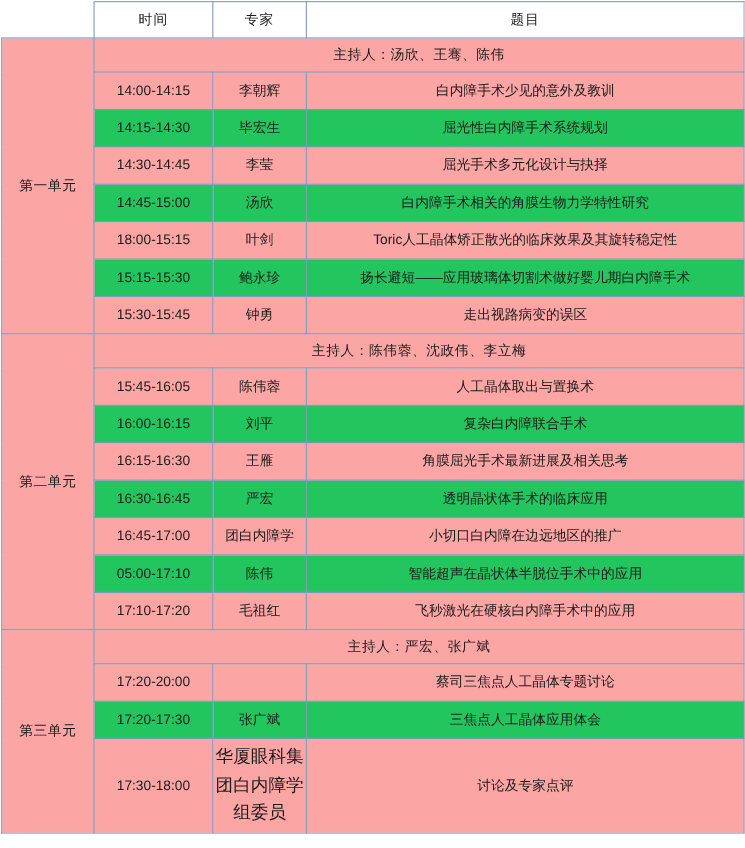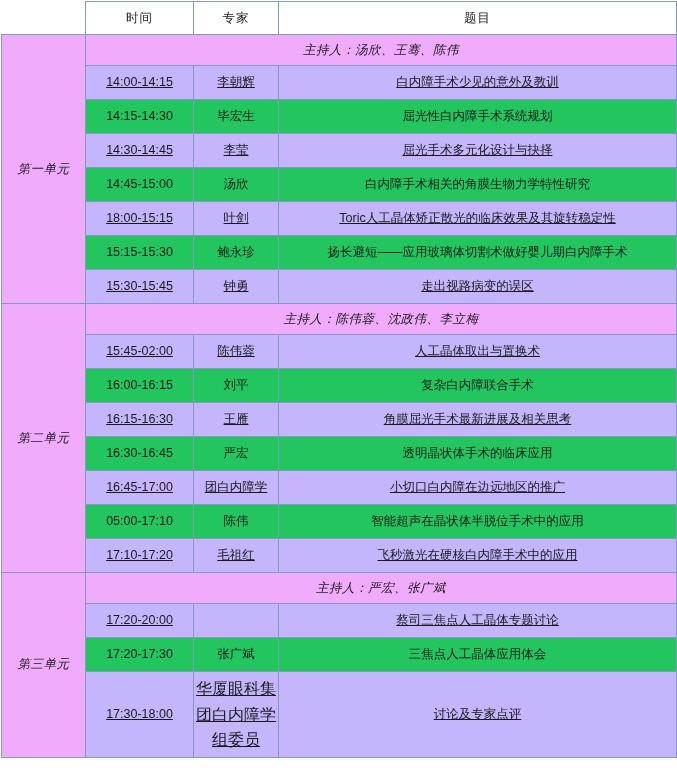--- a/index.html
+++ b/index.html
@@ -49,40 +49,38 @@
   thead th.blank-head {
     border-left: 1px solid #ffffff;
     border-top: 1px solid #ffffff;
   }
   .host-row td {
     height: 30px;
     color: #1f4e9c;
     font-weight: bold;
     font-size: 13px;
     letter-spacing: 0.5px;
-    background: #f0abfc;
-    font-style: italic;
+    background: #fca5a5;
   }
   .unit-cell {
     font-weight: bold;
     font-size: 13px;
     letter-spacing: 0.5px;
     background: #ffffff;
   }
   td.time-cell, td.expert-cell {
     height: 33px;
     font-size: 12.5px;
   }
   td.title-cell {
     font-size: 12.5px;
     padding: 0 6px;
   }
   tr.alt td {
-    background: #c4b5fd;
-    text-decoration: underline;
+    background: #fca5a5;
   }
   tr.plain td {
     background: #22c55e;
   }
   .expert-multiline {
     line-height: 1.6;
     padding: 4px 2px;
     font-size: 16px;
   }
   .tall td { height: 74px; }
@@ -146,21 +144,21 @@
         <td class="time-cell">15:30-15:45</td>
         <td class="expert-cell">钟勇</td>
         <td class="title-cell">走出视路病变的误区</td>
       </tr>
 
       <tr class="host-row">
         <td class="unit-cell" rowspan="8">第二单元</td>
         <td colspan="3">主持人：陈伟蓉、沈政伟、李立梅</td>
       </tr>
       <tr class="alt">
-        <td class="time-cell">15:45-02:00</td>
+        <td class="time-cell">15:45-16:05</td>
         <td class="expert-cell">陈伟蓉</td>
         <td class="title-cell">人工晶体取出与置换术</td>
       </tr>
       <tr class="plain">
         <td class="time-cell">16:00-16:15</td>
         <td class="expert-cell">刘平</td>
         <td class="title-cell">复杂白内障联合手术</td>
       </tr>
       <tr class="alt">
         <td class="time-cell">16:15-16:30</td>

